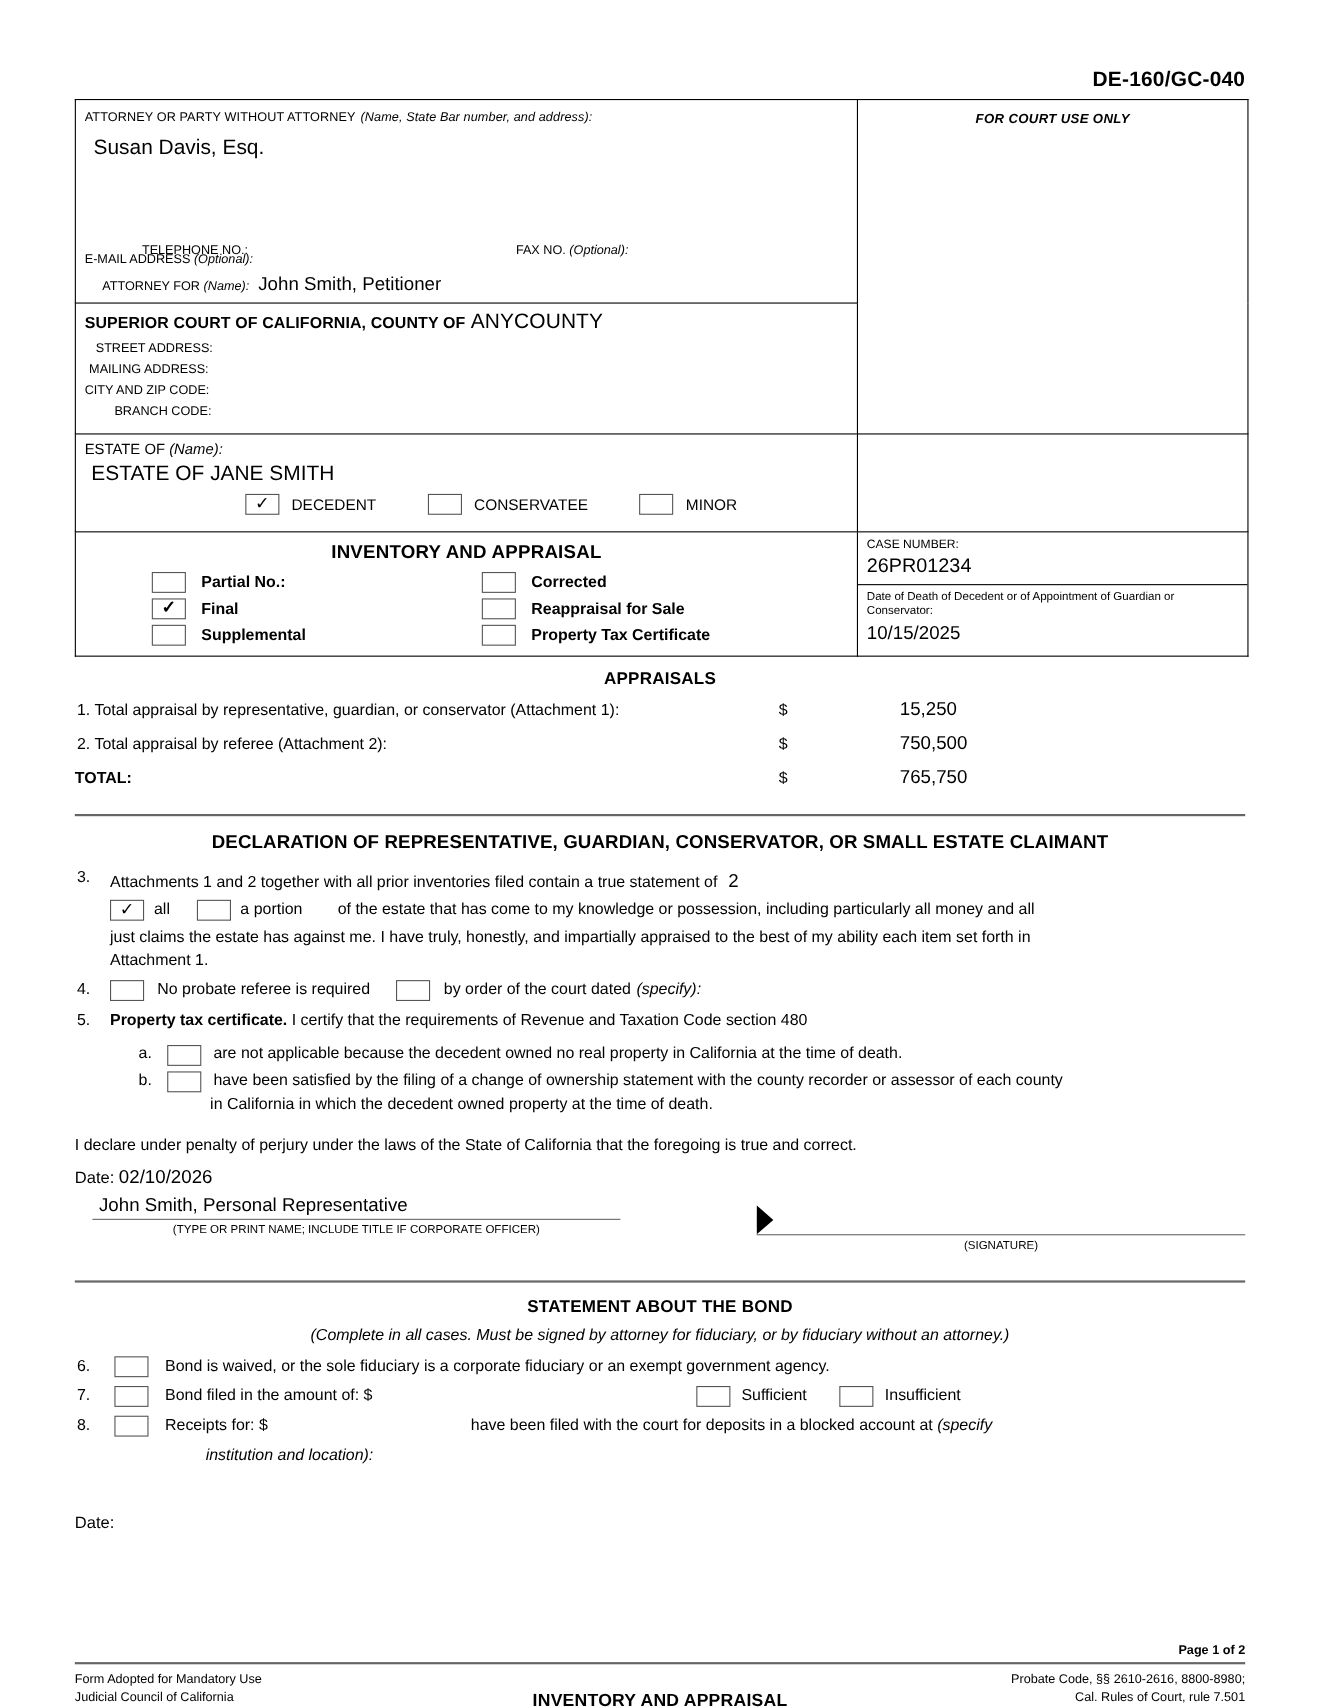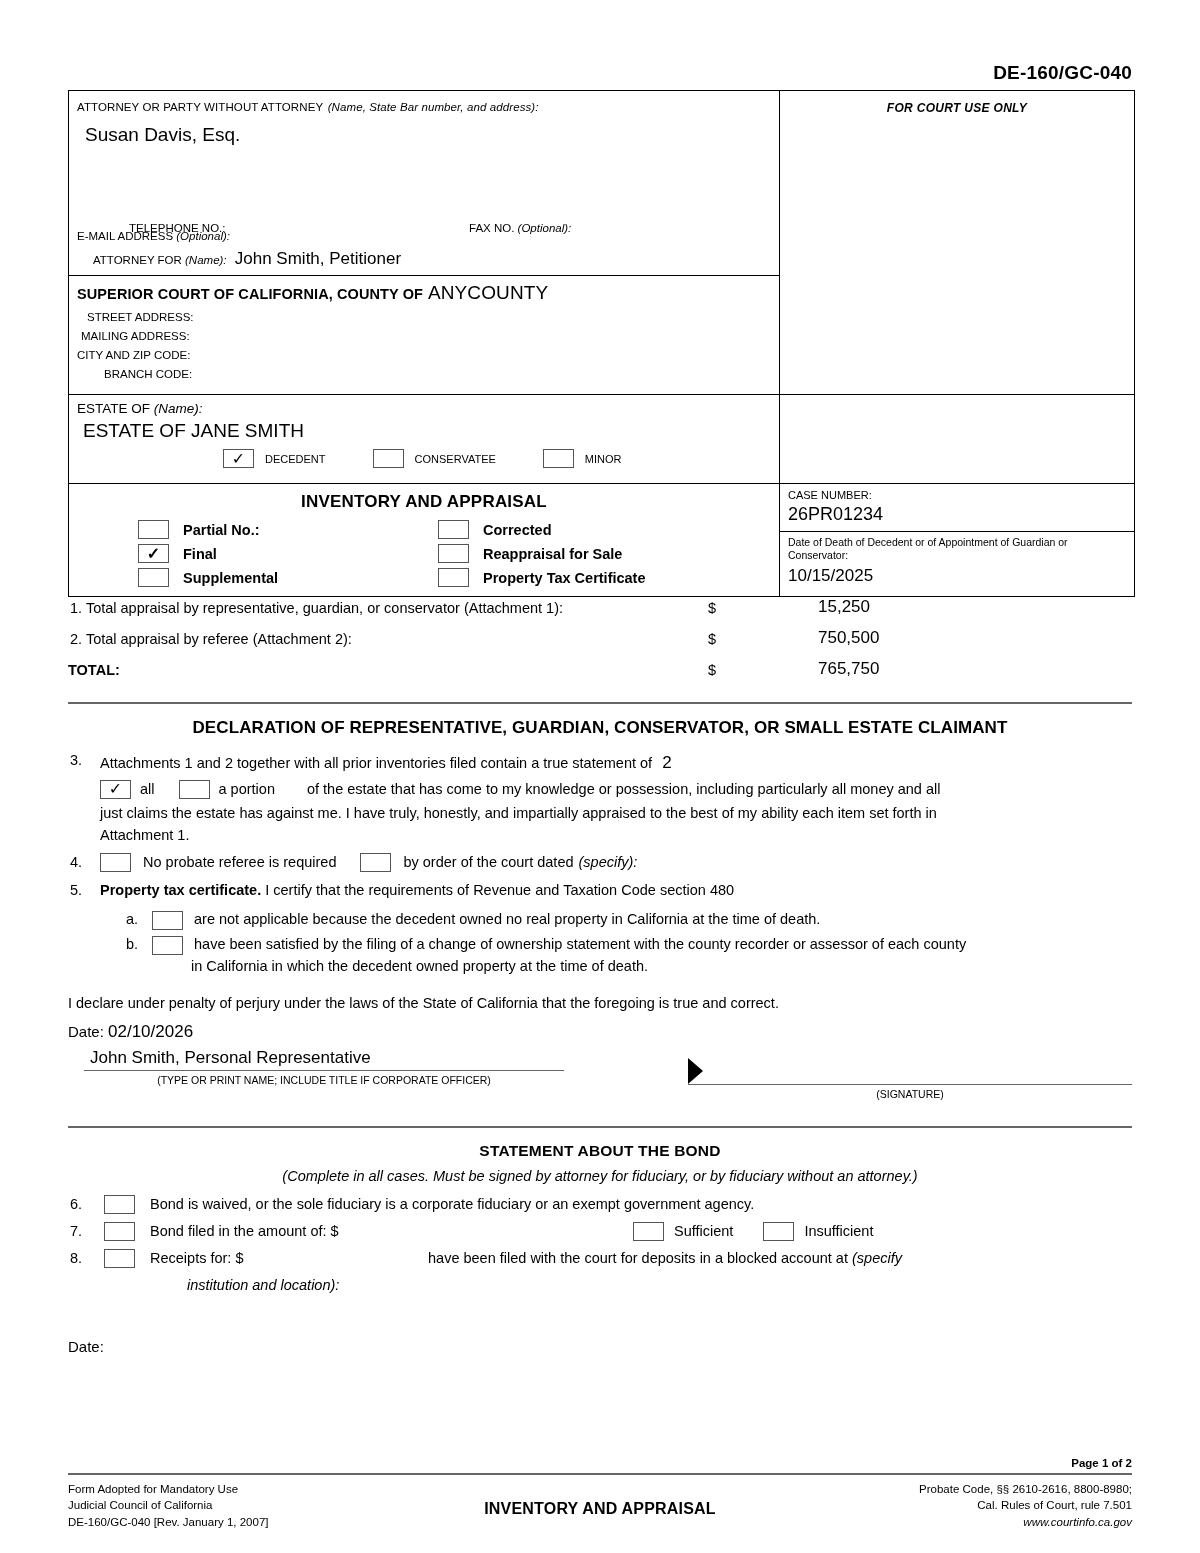--- a/index.html
+++ b/index.html
@@ -92,21 +92,21 @@
 
   .estate-box { padding: 6px 8px 8px 8px; height: 88px; box-sizing: border-box; }
   .estate-lbl { font-size: 13.5px; }
   .estate-lbl i { font-style: italic; }
   .estate-name { font-size: 19px; margin-top: 4px; margin-left: 6px; }
   .estate-checks {
     margin-top: 7px;
     padding-left: 135px;
     display: flex;
     align-items: center;
-    font-size: 11px;
+    font-size: 14px;
   }
   .estate-checks .ck-item { display: flex; align-items: center; margin-right: 36px; }
   .estate-checks .ck-item span { margin-left: 11px; }
 
   
   .cbox {
     display: inline-block;
     width: 31px;
     height: 19px;
     border: 1.6px solid #555;
@@ -358,20 +358,21 @@
           </div>
           <div class="case-bot">
             <div class="dod-lbl">Date of Death of Decedent or of Appointment of Guardian or Conservator:</div>
             <div class="dod-val">10/15/2025</div>
           </div>
         </td>
       </tr>
     </tbody>
       </table>
 
+    <div class="sec-title">APPRAISALS</div>
 
     <div class="appraisal-row">
       <span class="txt"><span>1.</span> <span>Total appraisal by representative, guardian, or conservator (Attachment 1):</span></span>
       <span class="dol">$</span>
       <span class="amt">15,250</span>
     </div>
     <div class="appraisal-row">
       <span class="txt"><span>2.</span> <span>Total appraisal by referee (Attachment 2):</span></span>
       <span class="dol">$</span>
       <span class="amt">750,500</span>

